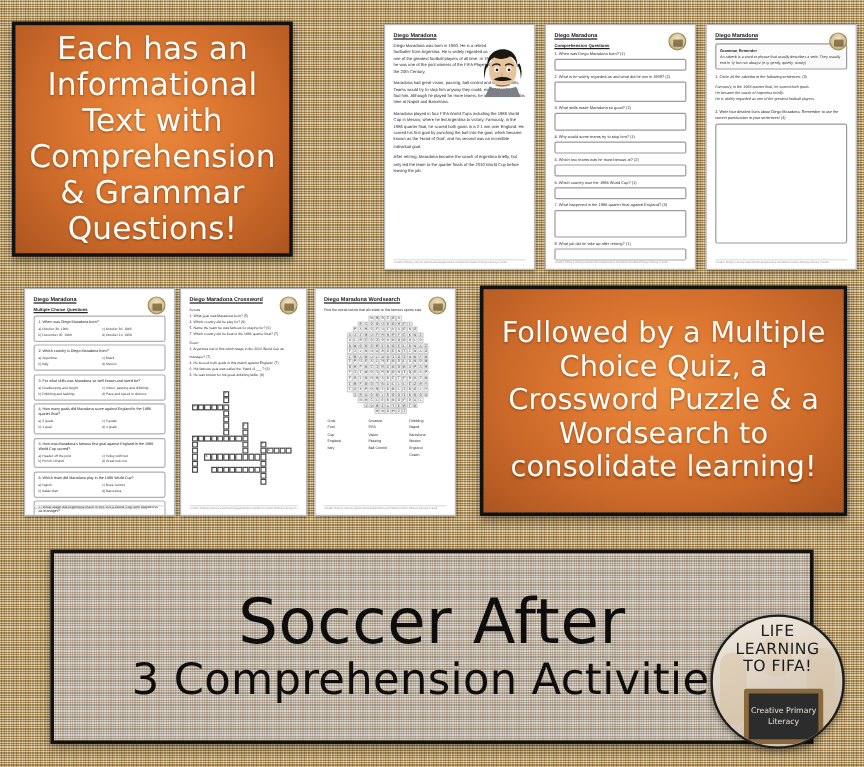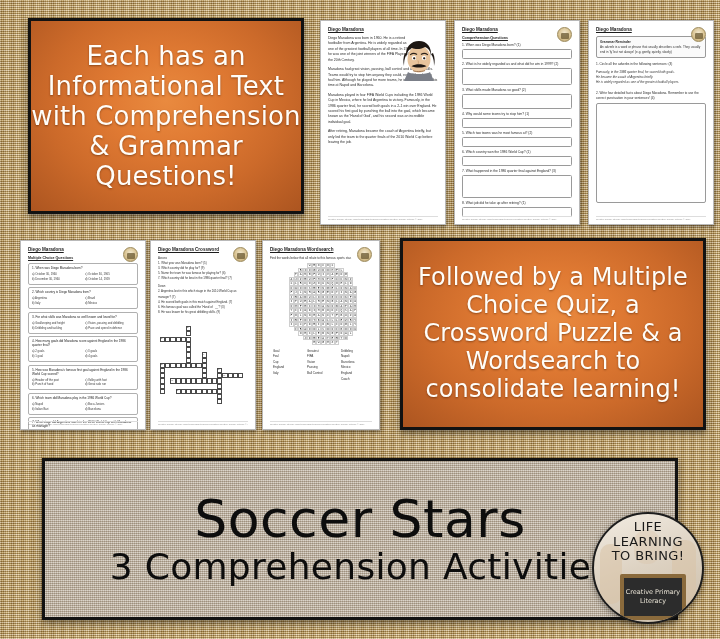--- a/index.html
+++ b/index.html
@@ -41,21 +41,21 @@
     text-align:center;
     box-sizing:border-box;
   }
   .promo p{
     margin:0;color:#fffdf8;
     font-family:"DejaVu Sans",sans-serif;
     font-weight:400;line-height:1.16;
     text-shadow:0 1px 2px rgba(70,28,4,.5);
     letter-spacing:.1px;
   }
-  #promo-top{left:28px;top:18px;width:276px;height:196px;}
+  #promo-top{left:10px;top:18px;width:234px;height:196px;}
   #promo-top p{font-size:26px;}
   #promo-bottom{left:400px;top:238px;width:306px;height:192px;}
   #promo-bottom p{font-size:24px;}
 
   
   .page{
     position:absolute;background:#ffffff;
     border:1px solid #b9b9b9;
     box-shadow:1px 2px 4px rgba(0,0,0,.38);
     overflow:hidden;box-sizing:border-box;
@@ -718,29 +718,29 @@
       </ul>
   </div>
   <div class="footer-line">Creative Primary Literacy www.teacherspayteachers.com/Store/Creative-Primary-Literacy  © 2019</div>
 </div>
 
 <div class="promo" id="promo-bottom">
   <p>Followed by a Multiple Choice Quiz, a Crossword Puzzle &amp; a Wordsearch to consolidate learning!</p>
 </div>
 
 <div id="banner">
-  <div class="l1">Soccer Stars</div>
+  <div class="l1">Soccer After</div>
   <div class="l2">3 Comprehension Activities</div>
 </div>
 
 <div id="logo">
   <div class="kid" style="left:6px;top:30px;width:22px;height:60px;border-radius:10px;"></div>
   <div class="kid" style="left:78px;top:26px;width:24px;height:64px;border-radius:10px;"></div>
   <div class="kid" style="left:40px;top:16px;width:26px;height:34px;border-radius:12px;opacity:.35;"></div>
   <div class="ltxt">
     <div>LIFE</div>
     <div>LEARNING</div>
-    <div>TO BRING!</div>
+    <div>TO FIFA!</div>
   </div>
   <div class="board">
     <span>Creative Primary Literacy</span>
   </div>
 </div>
 
 </body></html>

